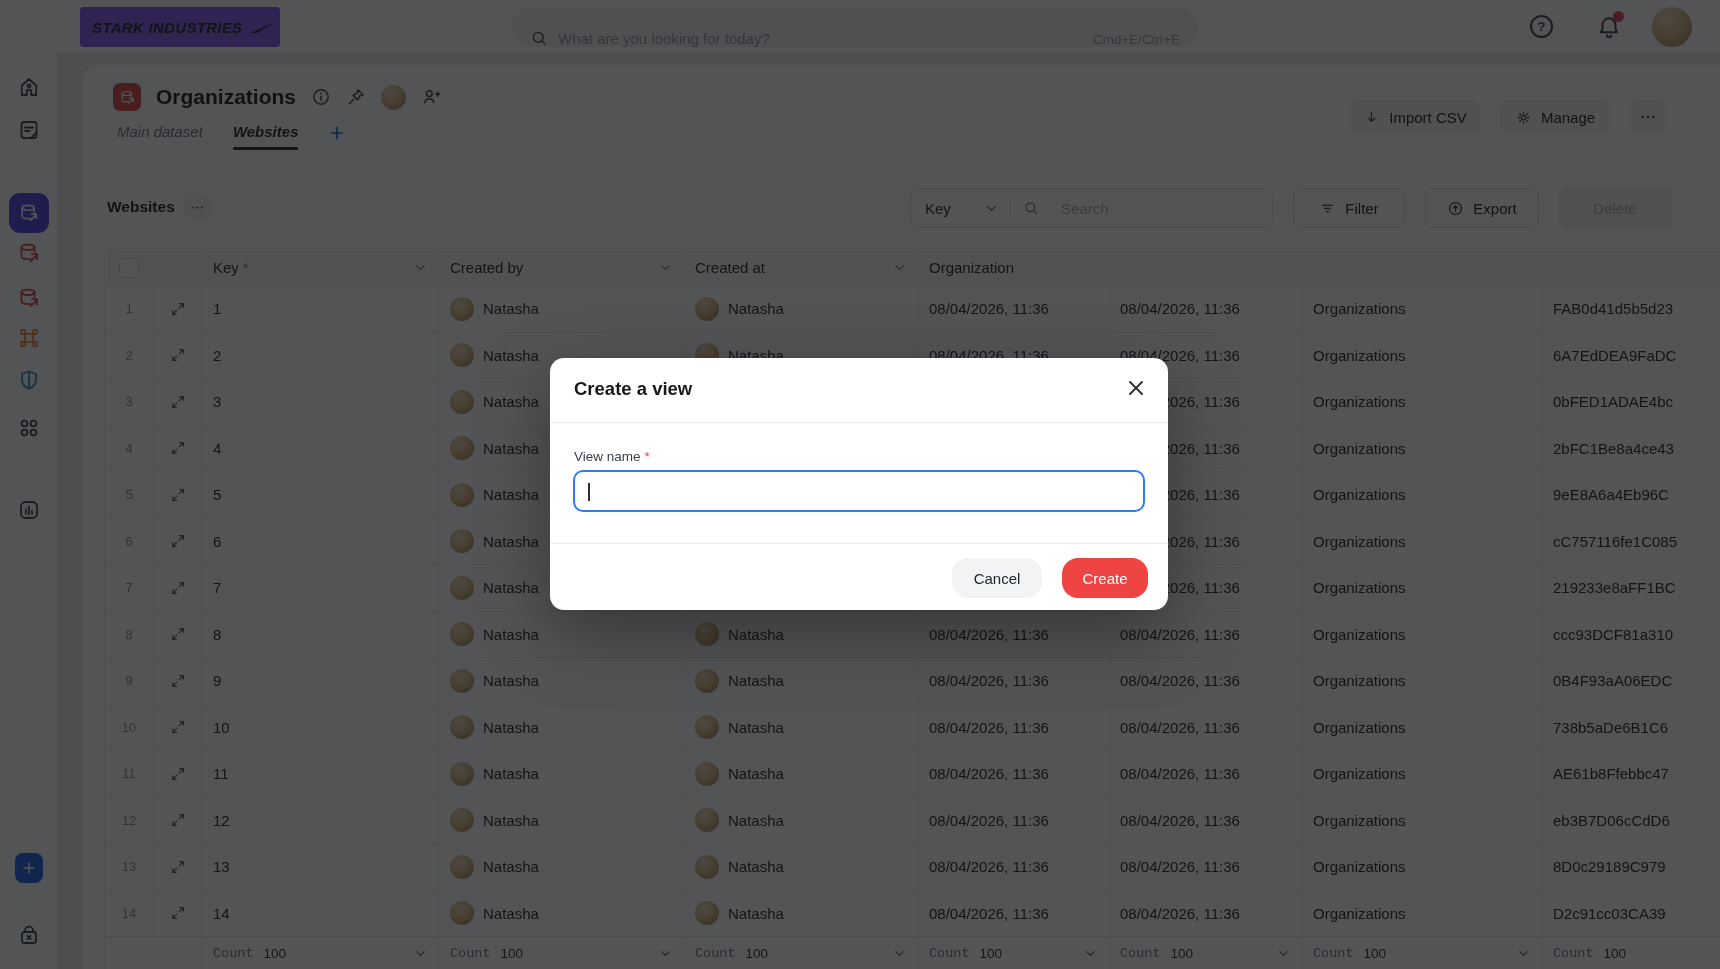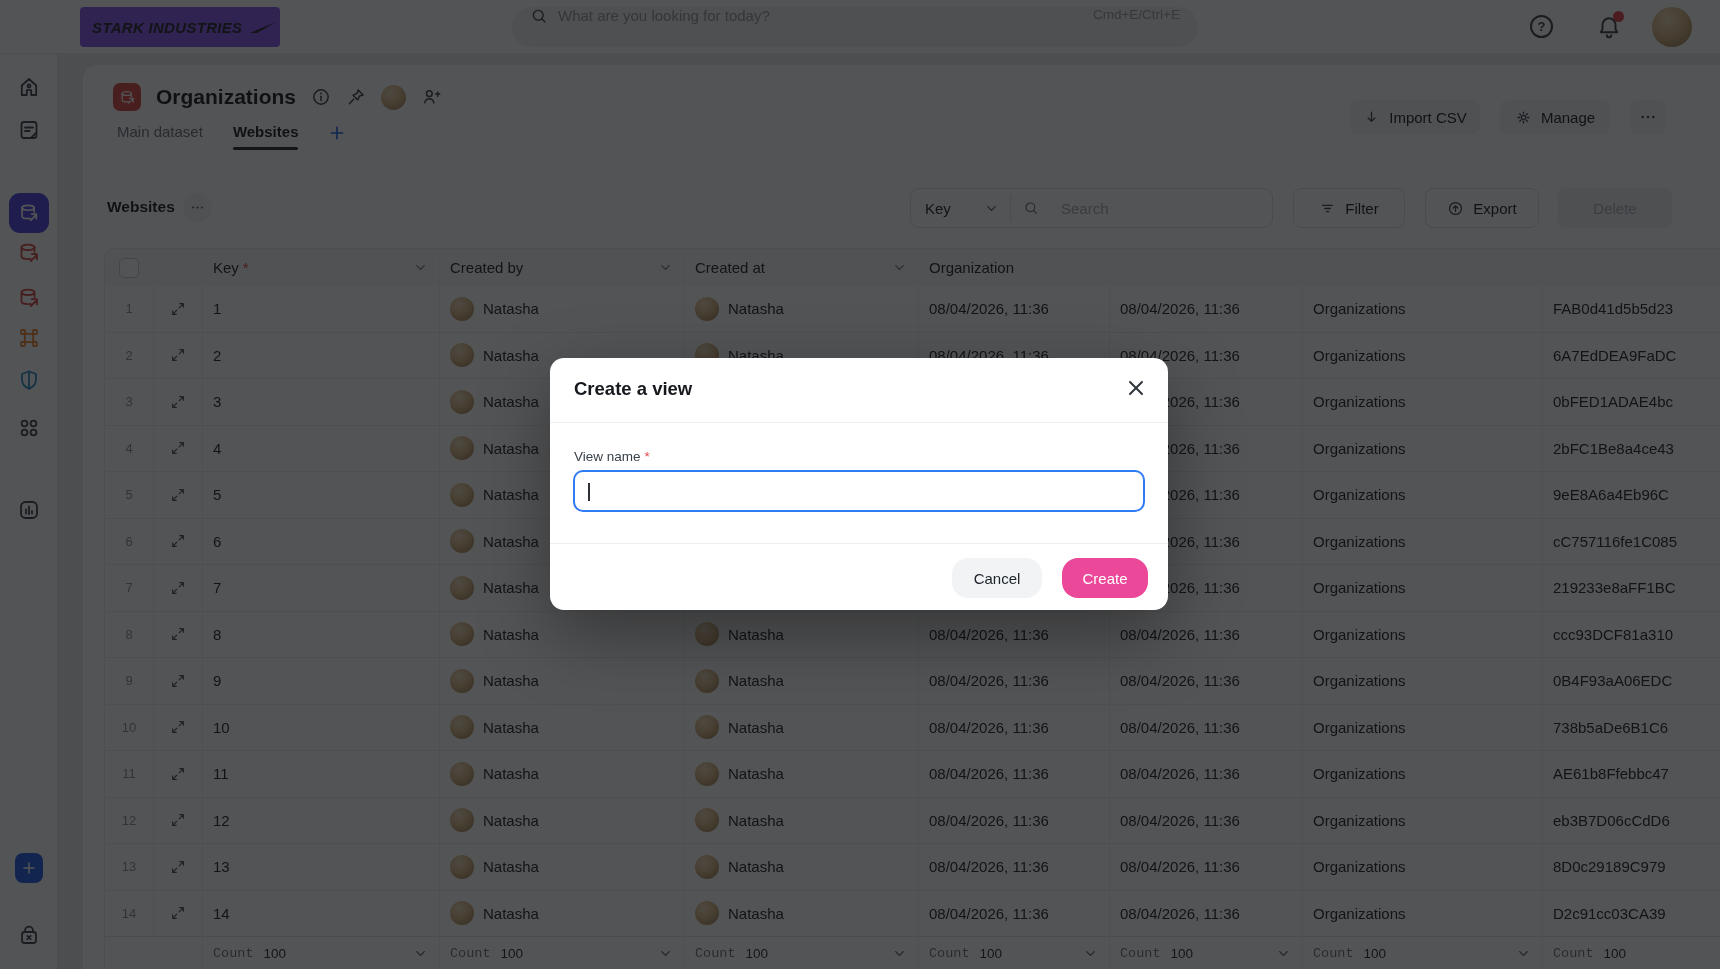--- a/index.html
+++ b/index.html
@@ -4,21 +4,21 @@
 <style>
   * { margin:0; padding:0; box-sizing:border-box; }
   html,body { width:1720px; height:969px; overflow:hidden; }
   body { font-family:"Liberation Sans", sans-serif; background:#e7e9ec; position:relative; color:#23272f; }
 
   
   .topbar { position:absolute; top:0; left:0; right:0; height:54px; background:#ffffff; border-bottom:1px solid #ececf0; z-index:5; }
   .logo-chip { position:absolute; left:80px; top:7px; height:40px; width:200px; background:#8b5cf6; border-radius:4px; display:flex; align-items:center; padding-left:12px; gap:8px; }
   .logo-text { font-style:italic; font-weight:bold; font-size:15px; letter-spacing:.3px; color:#26282b; white-space:nowrap; }
   .logo-swoosh { width:26px; height:11px; }
-  .search-pill { position:absolute; left:512px; top:7px; width:686px; height:40px; background:#eff1f3; border-radius:20px; display:flex; align-items:flex-start; padding:0 18px; gap:10px; }
+  .search-pill { position:absolute; left:512px; top:7px; width:686px; height:40px; background:#eff1f3; border-radius:20px; display:flex; align-items:flex-end; padding:0 18px; gap:10px; }
   .search-pill .ic { color:#3c434d; }
   .search-pill input { border:none; outline:none; background:transparent; flex:1; font-size:15px; color:#3c434d; font-family:inherit; }
   .search-pill input::placeholder { color:#949ba6; }
   .shortcut { font-size:13.5px; color:#9aa1ab; white-space:nowrap; }
   .help-circle { position:absolute; left:1530px; top:15px; width:23px; height:23px; border:2px solid #3c434d; border-radius:50%; display:flex; align-items:center; justify-content:center; font-size:13px; font-weight:bold; color:#3c434d; cursor:pointer; }
   .bell-wrap { position:absolute; left:1596px; top:14px; width:26px; height:26px; color:#3c434d; cursor:pointer; }
   .bell-dot { position:absolute; right:-2px; top:-3px; width:11px; height:11px; border-radius:50%; background:#e5484d; }
   .avatar { border-radius:50%; background:radial-gradient(circle at 38% 30%, #ecd9bc 0%, #d9b98a 45%, #9c7b55 100%); display:inline-block; }
   .avatar.big { position:absolute; left:1652px; top:7px; width:40px; height:40px; cursor:pointer; }
   .avatar.mini { width:25px; height:25px; }
@@ -34,21 +34,21 @@
   .sb-plus .ic { width:16px; height:16px; }
 
   
   .card { position:absolute; top:65px; left:83px; right:0; bottom:0; background:#ffffff; border-top-left-radius:14px; }
   .title-row { position:absolute; left:30px; top:17px; height:30px; display:flex; align-items:center; gap:15px; }
   .ds-chip { width:28px; height:28px; background:#dc4b4c; border-radius:7px; display:flex; align-items:center; justify-content:center; color:#fff; }
   .ds-chip .ic { width:17px; height:17px; }
   .page-title { font-size:21px; font-weight:bold; color:#1c2026; }
   .title-ic { width:20px; height:20px; color:#3f4650; cursor:pointer; }
   .tabs { position:absolute; left:34px; top:58px; display:flex; align-items:center; gap:30px; font-size:15px; }
-  .tab { color:#6e7580; cursor:pointer; position:relative; padding-bottom:10px; }
+  .tab { color:#6e7580; cursor:pointer; position:relative; padding-bottom:10px;font-style:italic; }
   .tab.active { color:#1d2127; font-weight:bold; }
   .tab.active::after { content:""; position:absolute; left:0; right:0; bottom:0; height:3px; background:#2a2f36; border-radius:2px; }
   .tab-add { color:#2563eb; width:18px; height:18px; margin-top:-8px; cursor:pointer; }
 
   .btn { display:flex; align-items:center; justify-content:center; gap:9px; height:34px; border-radius:8px; background:#f1f3f5; color:#21262e; font-size:15px; cursor:pointer; white-space:nowrap; }
   .btn .ic { width:17px; height:17px; color:#3f4650; }
   .b-import { position:absolute; left:1267px; top:35px; width:130px; }
   .b-manage { position:absolute; left:1417px; top:35px; width:110px; }
   .b-dots   { position:absolute; left:1547px; top:35px; width:36px; }
   .b-dots .ic { width:18px; height:18px; }
@@ -96,21 +96,21 @@
   .m-close { position:absolute; right:20px; top:18px; width:24px; height:24px; color:#30353c; cursor:pointer; }
   .m-div1 { position:absolute; left:0; right:0; top:64px; height:1px; background:#eceef0; }
   .m-div2 { position:absolute; left:0; right:0; top:185px; height:1px; background:#eceef0; }
   .m-label { position:absolute; left:24px; top:91px; font-size:13.5px; color:#3a414b; }
   .m-inputwrap { position:absolute; left:23px; top:112px; width:572px; height:42px; border:2px solid #2f7bf5; border-radius:10px; background:#fff; }
   .m-inputwrap input { width:100%; height:100%; border:none; outline:none; background:transparent; font-size:15px; font-family:inherit; padding:0 14px; color:#23272f; }
   .caret { position:absolute; left:13px; top:11px; width:1.5px; height:18px; background:#2b2f36; animation:blink 1.1s step-end infinite; }
   @keyframes blink { 50% { opacity:0; } }
   .m-btn { position:absolute; top:200px; height:40px; border-radius:16px; display:flex; align-items:center; justify-content:center; font-size:15px; cursor:pointer; }
   .m-cancel { left:402px; width:90px; background:#f1f3f5; color:#21262d; }
-  .m-create { left:512px; width:86px; background:#ec4899; color:#ffffff; }
+  .m-create { left:512px; width:86px; background:#ef4444; color:#ffffff; }
 
   .ic { display:inline-flex; }
   .ic svg { width:100%; height:100%; }
 </style>
 </head>
 <body>
 
 <div class="topbar">
   <div class="logo-chip">
     <span class="logo-text">STARK INDUSTRIES</span>

